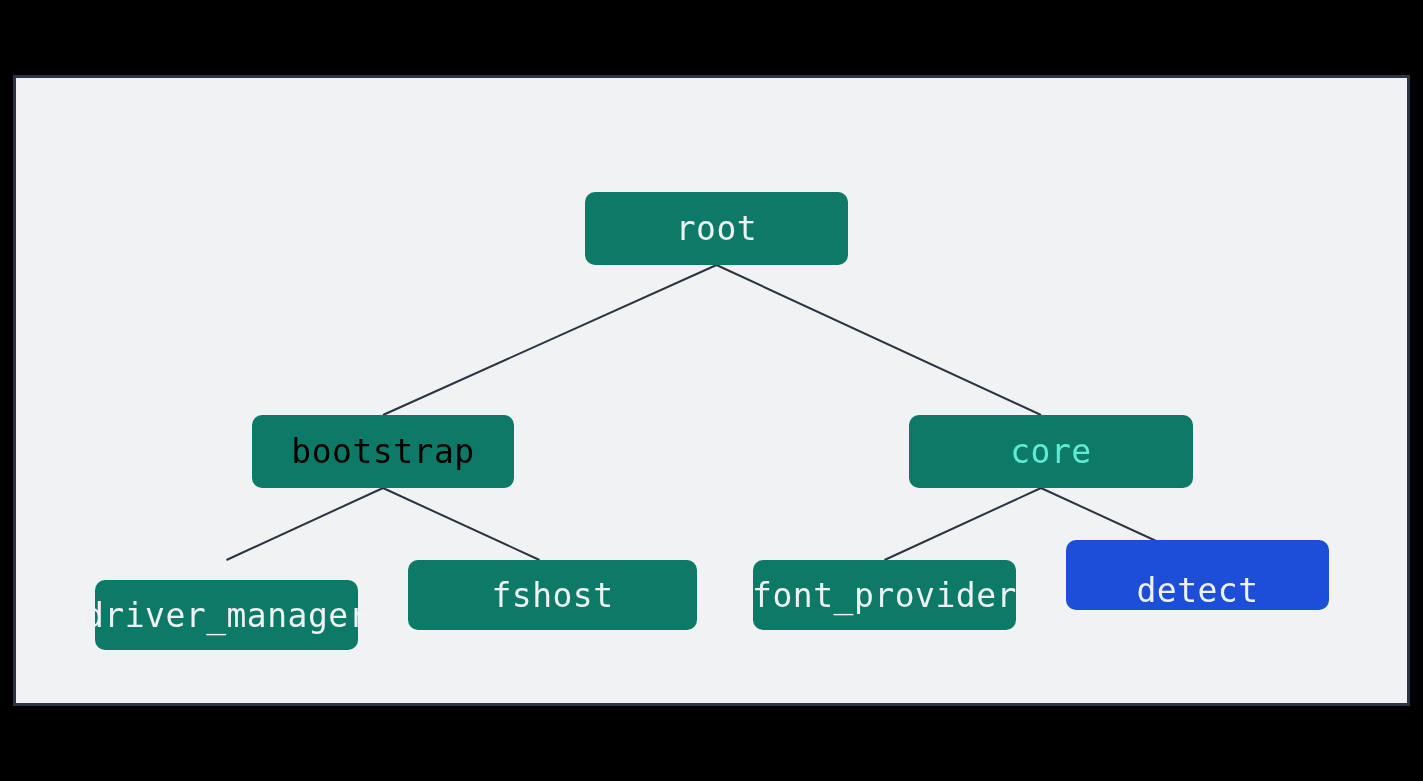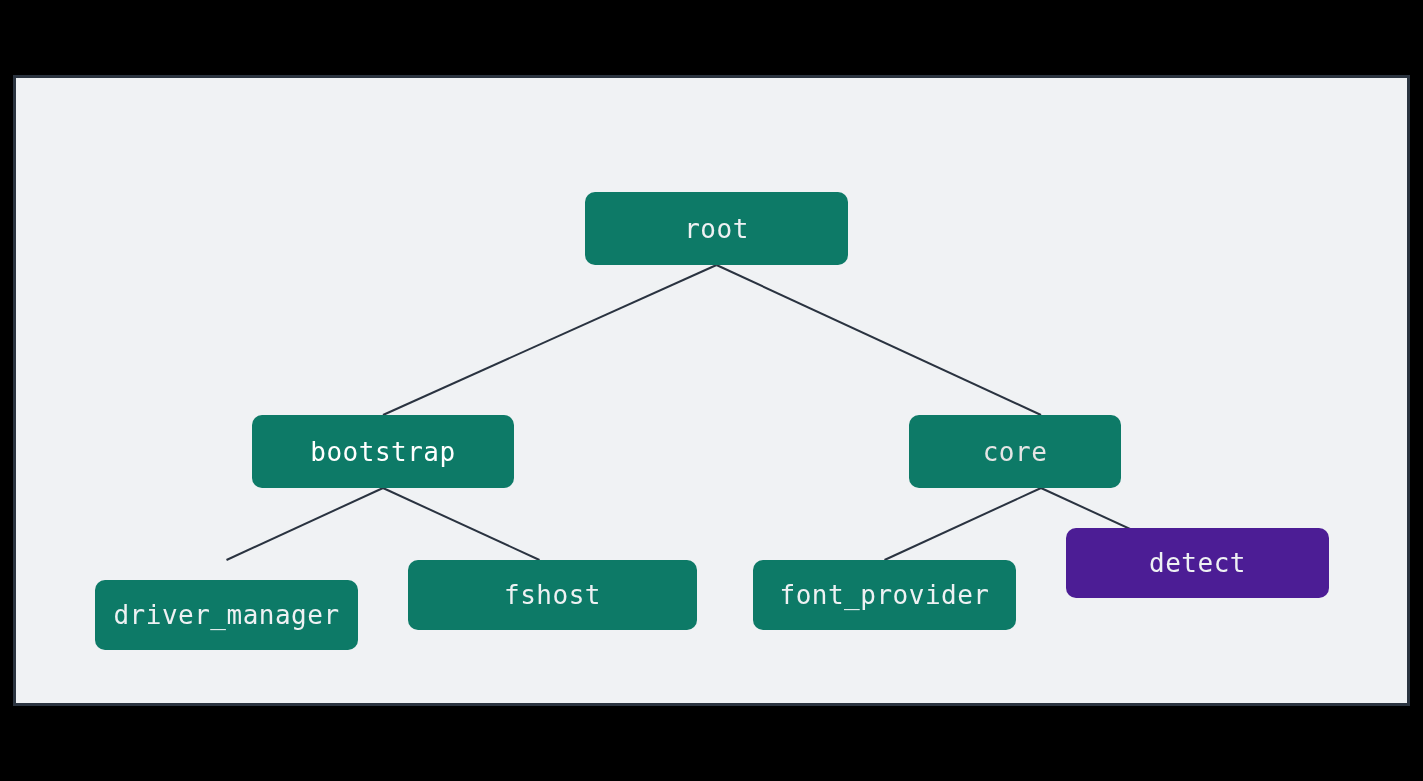--- a/index.html
+++ b/index.html
@@ -40,21 +40,21 @@
   }
   .node {
     position: absolute;
     border-radius: 10px;
     display: flex;
     align-items: center;
     justify-content: center;
     box-sizing: border-box;
   }
   .node span {
-    font-size: 26px;
+    font-size: 33px;
     font-weight: 500;
     letter-spacing: 0.5px;
     white-space: nowrap;
   }
 </style>
 </head>
 <body style="background: rgb(0, 0, 0);">
 
 <div class="panel" style="background: rgb(240, 242, 244); border-color: rgb(43, 52, 64);"></div>
 
@@ -64,32 +64,32 @@
       <line x1="716.5" y1="265" x2="1041" y2="415" stroke="#2a3340" stroke-width="2"></line>
       <line x1="383" y1="488" x2="226.5" y2="560" stroke="#2a3340" stroke-width="2"></line>
       <line x1="383" y1="488" x2="539.5" y2="560" stroke="#2a3340" stroke-width="2"></line>
       <line x1="1041" y1="488" x2="884.5" y2="560" stroke="#2a3340" stroke-width="2"></line>
       <line x1="1041" y1="488" x2="1197.5" y2="560" stroke="#2a3340" stroke-width="2"></line>
     </svg>
   <div id="node-layer">
       <div class="node" style="left: 585px; top: 192px; width: 263px; height: 73px; background: rgb(13, 122, 103); color: rgb(238, 241, 243);">
         <span>root</span>
       </div>
-      <div class="node" style="left: 252px; top: 415px; width: 262px; height: 73px; background: rgb(13, 122, 103); color: #ffffff;">
+      <div class="node" style="left: 252px; top: 415px; width: 262px; height: 73px; background: rgb(13, 122, 103); color: #000000;">
         <span>bootstrap</span>
       </div>
-      <div class="node" style="left: 909px; top: 415px; width: 212px; height: 73px; background: rgb(13, 122, 103); color: #e5e5e5;">
+      <div class="node" style="left: 909px; top: 415px; width: 284px; height: 73px; background: rgb(13, 122, 103); color: #5eead4;">
         <span>core</span>
       </div>
       <div class="node" style="left: 95px; top: 560px; width: 263px; height: 70px; background: rgb(13, 122, 103); color: rgb(238, 241, 243); margin-top: 20px;">
         <span>driver_manager</span>
       </div>
       <div class="node" style="left: 408px; top: 560px; width: 289px; height: 70px; background: rgb(13, 122, 103); color: rgb(238, 241, 243);">
         <span>fshost</span>
       </div>
       <div class="node" style="left: 753px; top: 560px; width: 263px; height: 70px; background: rgb(13, 122, 103); color: rgb(238, 241, 243);">
         <span>font_provider</span>
       </div>
-      <div class="node" style="left: 1066px; top: 528px; width: 263px; height: 70px; background: #4c1d95; color: rgb(238, 241, 243);">
+      <div class="node" style="left: 1066px; top: 540px; width: 263px; height: 70px; background: #1d4ed8; color: rgb(238, 241, 243); align-items: flex-end;">
         <span>detect</span>
       </div>
     </div>
 </div>
 
 </body></html>

